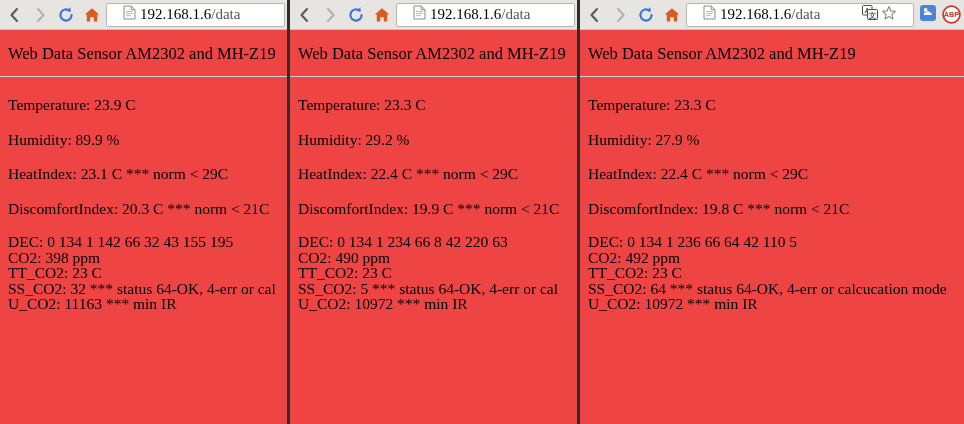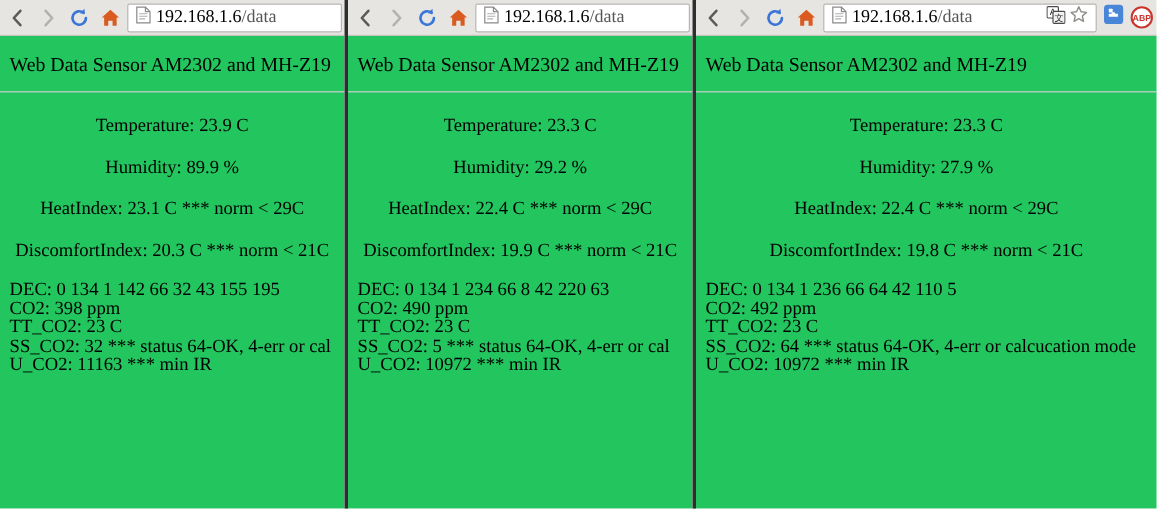--- a/index.html
+++ b/index.html
@@ -46,21 +46,21 @@
   }
   .navbtn svg { display: block; }
   .urlbar {
     flex: 1 1 auto;
     height: 24px;
     background: #ffffff;
     border: 1px solid #b8b6b2;
     border-radius: 2px;
     display: flex;
     align-items: center;
-    padding: 0 6px;
+    padding: 0 16px;
     gap: 4px;
     min-width: 0;
     overflow: hidden;
     text-align: center;
   }
   .page-icon { flex: 0 0 auto; }
   .url-text {
     font-family: "Liberation Serif", serif;
     font-size: 15px;
     color: #000000;
@@ -73,42 +73,42 @@
     display: flex; align-items: center; gap: 3px;
     flex: 0 0 auto;
     padding-left: 2px;
   }
 
   
   .content {
     padding: 0;
     height: calc(424px - 30px);
     position: relative;
-    background: #22c55e;
+    background: #ef4444;
   }
   .page-title {
     font-size: 16.5px;
     color: #000;
     padding: 14px 8px 0 8px;
     white-space: nowrap;
   }
   .hr {
     border: none;
     border-top: 1px solid #cfcfcf;
     margin: 12px 0 0 0;
     height: 0;
   }
   .line {
     font-size: 15.5px;
     color: #000;
     padding: 0 8px;
     white-space: nowrap;
     line-height: 1;
   }
-  .block-a .line { margin-top: 19px; text-align: center; }
+  .block-a .line { margin-top: 19px; }
   .block-a .line:first-child { margin-top: 20px; }
   .gap { height: 18px; }
   .block-b .line { }
 </style>
 </head>
 <body>
 
 <div class="screen">
 
   <div class="pane pane-0">

